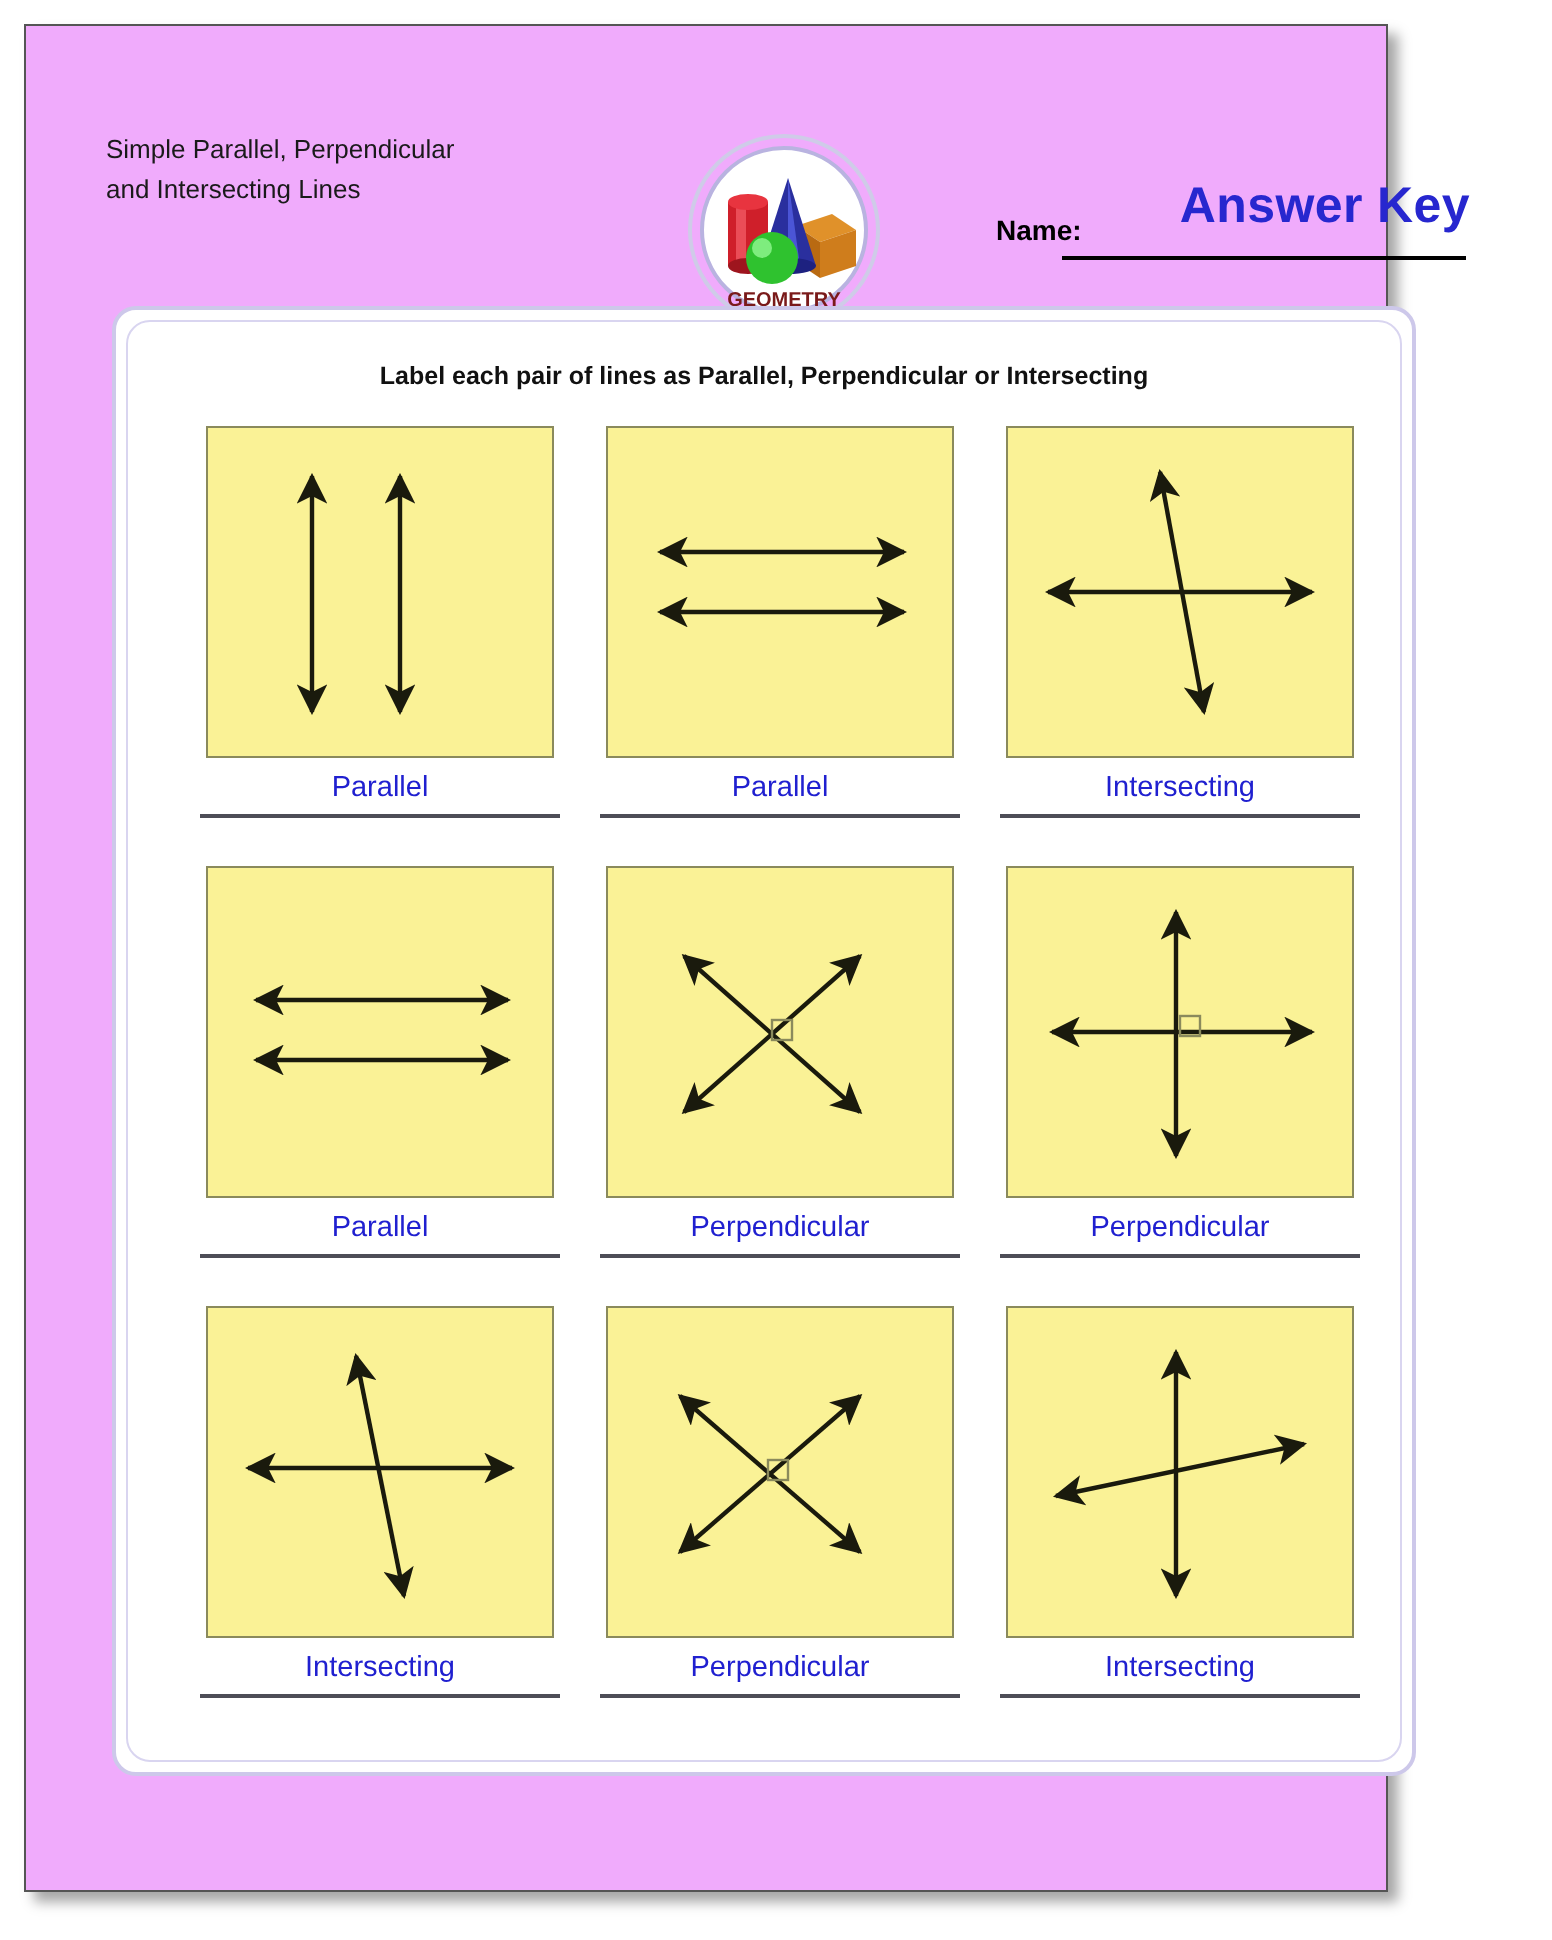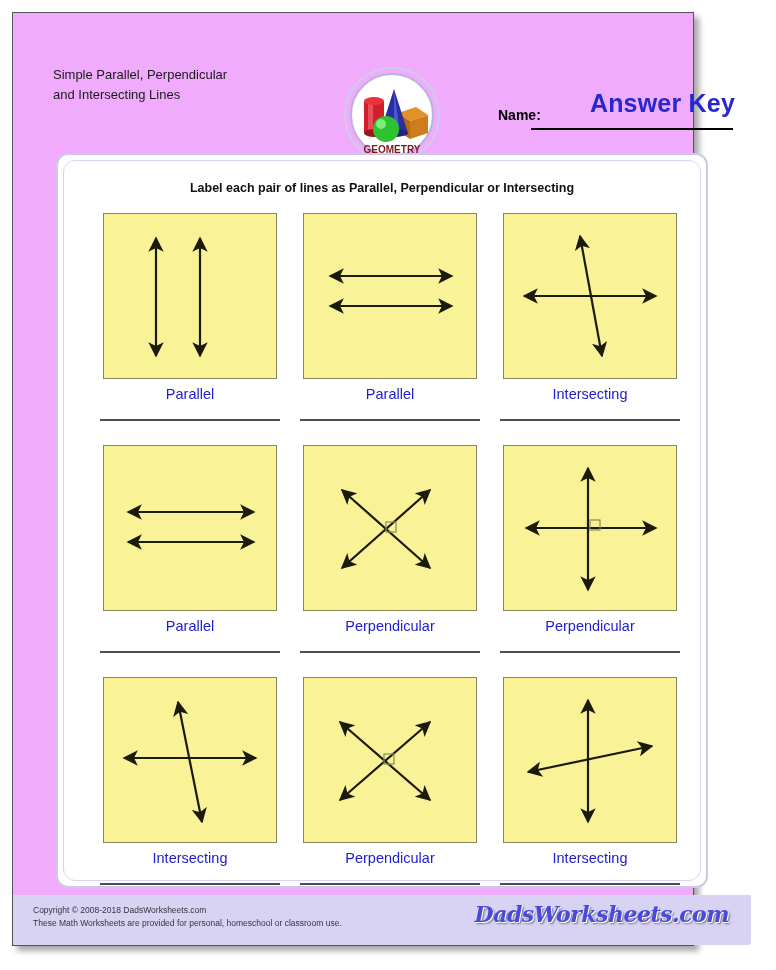--- a/index.html
+++ b/index.html
@@ -151,21 +151,21 @@
     background: #faf296;
     border: 1px solid #8a8a5c;
     box-sizing: border-box;
     margin: 0 auto;
   }
   .answer-text {
     text-align: center;
     font-size: 14.5px;
     color: #2020d0;
     padding-top: 6px;
-    padding-bottom: 16px;
+    padding-bottom: 4px;
     line-height: 18px;
   }
   .answer-rule {
     width: 180px;
     height: 0;
     border-bottom: 2px solid #4d4d57;
   }
   
   .footer {
     position: absolute;
@@ -397,22 +397,15 @@
                     <line x1="24" y1="94" x2="148" y2="68" stroke="#1a1a0d" stroke-width="2.2" marker-end="url(#ah-9)" marker-start="url(#ah-s-9)"></line>
                   </svg></div>
                 <div class="answer-text">Intersecting</div>
                 <div class="answer-rule"></div>
               </div>
             </div>
           </div>
       </div>
     </div>
 
-    <div class="footer">
-      <div class="copyright">
-        <div>Copyright © 2008-2018 DadsWorksheets.com</div>
-        <div>These Math Worksheets are provided for personal, homeschool or classroom use.</div>
-      </div>
-      <div class="brand">DadsWorksheets.com</div>
-    </div>
 
   </div>
 </div>
 
 </body></html>

